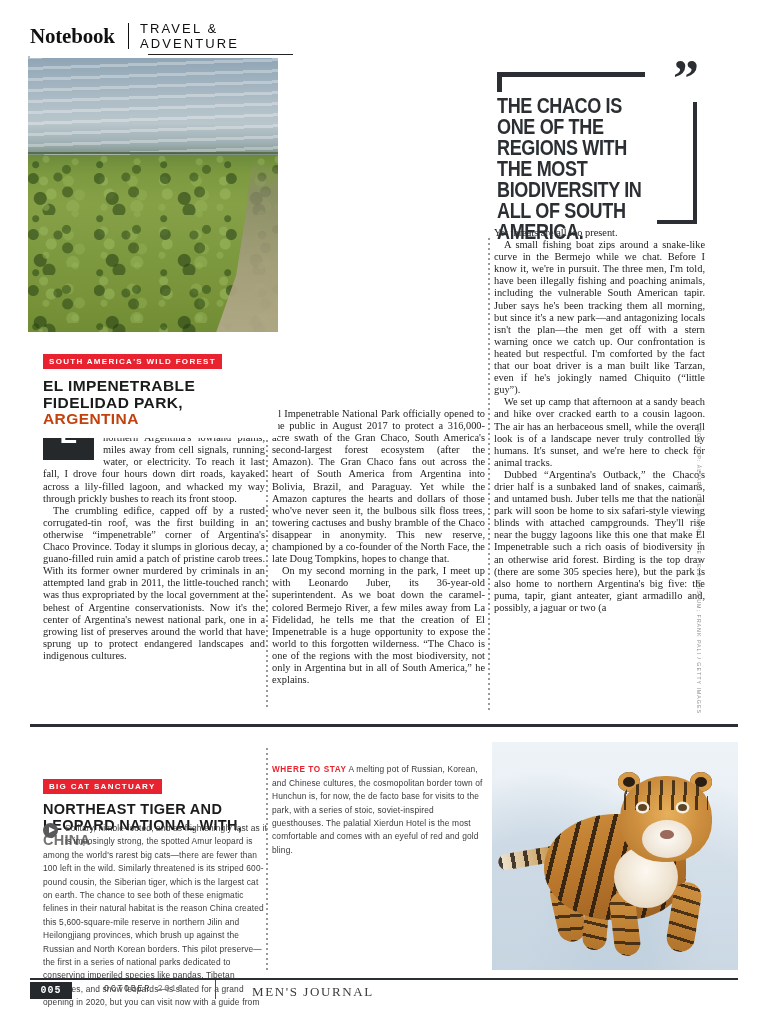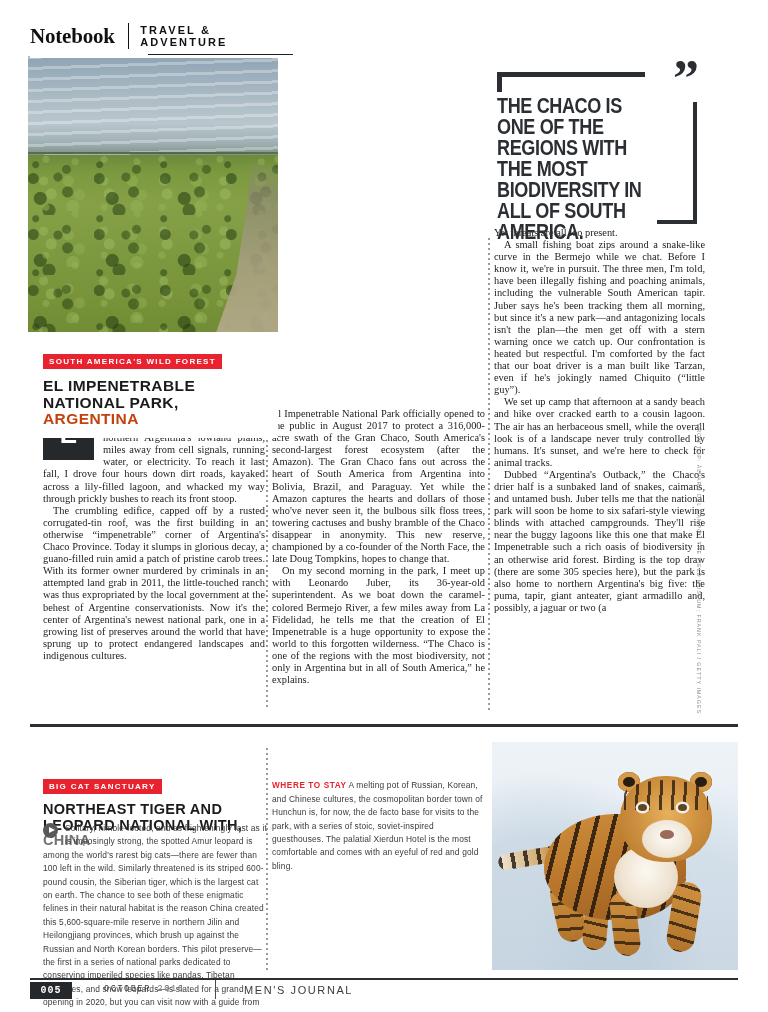--- a/index.html
+++ b/index.html
@@ -10,22 +10,22 @@
     overflow: hidden;
   }
   .page { position: relative; width: 768px; height: 768px; background: #fff; }
 
   
   .masthead { position: absolute; left: 30px; top: 14px; width: 262px; height: 44px;
               background: #fff; z-index: 30; display: flex; align-items: center; }
   .masthead-title { font-family: "Liberation Serif", serif; font-weight: bold;
                     font-size: 21px; letter-spacing: -0.2px; color: #111; }
   .masthead-rule { width: 1.5px; height: 26px; background: #111; margin: 0 11px 0 13px; }
-  .masthead-kicker { font-family: "Liberation Sans", sans-serif; font-weight: bold;
-                     font-size: 11px; letter-spacing: 2.1px; color: #111; }
+  .masthead-kicker { font-family: "Liberation Sans", sans-serif; font-weight: normal;
+                     font-size: 13px; letter-spacing: 2.1px; color: #111; }
   .masthead-underline { position: absolute; left: 148px; top: 54px; width: 145px;
                         height: 1.2px; background: #222; z-index: 31; }
 
   
   .hero { position: absolute; left: 28px; top: 56px; width: 250px; height: 290px;
           overflow: hidden; z-index: 5; }
   .hero-sky { position: absolute; inset: 0 0 66% 0;
     background: linear-gradient(180deg,#8fa4b4 0%,#9db0bd 22%,#aebdc6 46%,#b9c6cc 68%,#9fb0b4 88%,#7e9185 100%); }
   .hero-sky:after { content:""; position:absolute; inset:0;
     background: repeating-linear-gradient(178deg, rgba(255,255,255,.30) 0 3px, rgba(255,255,255,0) 3px 11px); }
@@ -165,22 +165,22 @@
 
   
   .foot-rule { position:absolute; left:30px; top:978px; width:708px; height:2.4px; background:#2b2f33; }
   .pagenum { position:absolute; left:30px; top:982px; width:42px; height:17px; background:#26292b;
              color:#fff; font-family:"Liberation Mono", monospace; font-weight:bold; font-size:10px;
              letter-spacing:1px; display:flex; align-items:center; justify-content:center; }
   .issue { position:absolute; left:104px; top:984px; font-family:"Liberation Mono", monospace;
            font-size:8.5px; letter-spacing:1.6px; color:#3b3b3b; }
   .issue .yr { color:#6e6e6e; }
   .foot-div { position:absolute; left:215px; top:980px; width:1.4px; height:19px; background:#4a4a4a; }
-  .brand { position:absolute; left:244px; top:984px; font-family:Liberation Sans, sans-serif;
-           font-size:11px; letter-spacing:1.6px; color:#3b3b3b; }
+  .brand { position:absolute; left:252px; top:984px; font-family:Liberation Serif, serif;
+           font-size:13px; letter-spacing:1.6px; color:#3b3b3b; }
 </style>
 </head>
 <body>
 
 <div class="page">
 
   <div class="masthead">
     <div class="masthead-title">Notebook</div>
     <div class="masthead-rule"></div>
     <div class="masthead-kicker">TRAVEL &amp; ADVENTURE</div>
@@ -202,21 +202,21 @@
     <div class="q-right-tick"></div>
     <div class="q-right-bar"></div>
   </div>
 
   <div class="vdots" style="left:266px; top:410px; height:300px;"></div>
   <div class="vdots" style="left:488px; top:238px; height:472px;"></div>
 
   <div class="a1-headbox">
     <span class="tag">SOUTH AMERICA'S WILD FOREST</span>
     <div class="a1-title">
-      <span>EL IMPENETRABLE NATIONAL PARK,</span>
+      <span>EL IMPENETRABLE FIDELIDAD PARK,</span>
       <span class="country">ARGENTINA</span>
     </div>
   </div>
 
   <div class="col1a body-serif">
     <div class="dropcap">E</div>
     <p class="first"><span class="smallcaps-lead">STANCIA LA FIDELIDAD</span><span> is, today, a decrepit mansion marooned on northern Argentina's lowland plains, miles away from cell signals, running water, or electricity. To reach it last fall, I drove four hours down dirt roads, kayaked across a lily-filled lagoon, and whacked my way through prickly bushes to reach its front stoop.</span></p>
     <p>The crumbling edifice, capped off by a rusted corrugated-tin roof, was the first building in an otherwise “impenetrable” corner of Argentina's Chaco Province. Today it slumps in glorious decay, a guano-filled ruin amid a patch of pristine carob trees. With its former owner murdered by criminals in an attempted land grab in 2011, the little-touched ranch was thus expropriated by the local government at the behest of Argentine conservationists. Now it's the center of Argentina's newest national park, one in a growing list of preserves around the world that have sprung up to protect endangered landscapes and indigenous cultures.</p>
   </div>
 
@@ -246,21 +246,21 @@
 
   <div class="vdots" style="left:266px; top:748px; height:222px;"></div>
 
   <div class="col1b body-sans">
     <div class="playicon"></div>
     <span>Solitary, nimble-footed, and as frighteningly fast as it is imposingly strong, the spotted Amur leopard is among the world's rarest big cats—there are fewer than 100 left in the wild. Similarly threatened is its striped 600-pound cousin, the Siberian tiger, which is the largest cat on earth. The chance to see both of these enigmatic felines in their natural habitat is the reason China created this 5,600-square-mile reserve in northern Jilin and Heilongjiang provinces, which brush up against the Russian and North Korean borders. This pilot preserve—the first in a series of national parks dedicated to conserving imperiled species like pandas, Tibetan antelopes, and snow leopards—is slated for a grand opening in 2020, but you can visit now with a guide from China Exploration. You'll slink through the frosty maple forests of the Changbai Mountains in search of elusive tracks and even a rare sighting, which may be the most electric—and spiritual—experience of your life.</span>
   </div>
 
   <div class="col2b body-sans">
     <span style="visibility:hidden">.</span>
-    <p style="margin-top:18px">
+    <p style="margin-top:2px">
       <span class="wts">WHERE TO STAY</span><span> A melting pot of Russian, Korean, and Chinese cultures, the cosmopolitan border town of Hunchun is, for now, the de facto base for visits to the park, with a series of stoic, soviet-inspired guesthouses. The palatial Xierdun Hotel is the most comfortable and comes with an eyeful of red and gold bling.</span>
     </p>
   </div>
 
   <div class="tiger">
     <div class="snow"></div>
     <div class="t-tail"></div>
     <div class="t-leg bl"></div>
     <div class="t-leg br"></div>
     <div class="t-body2"></div>

